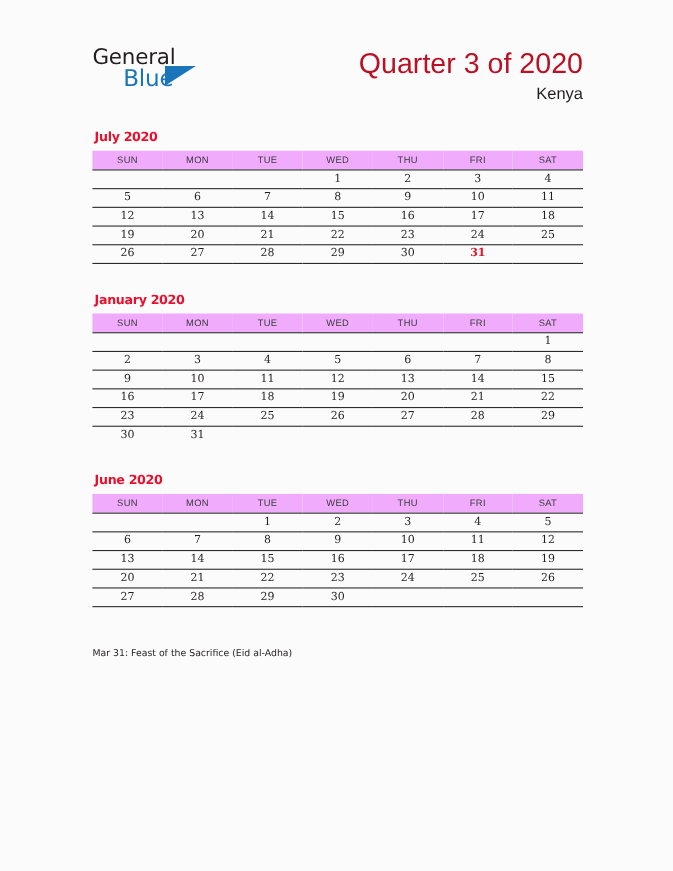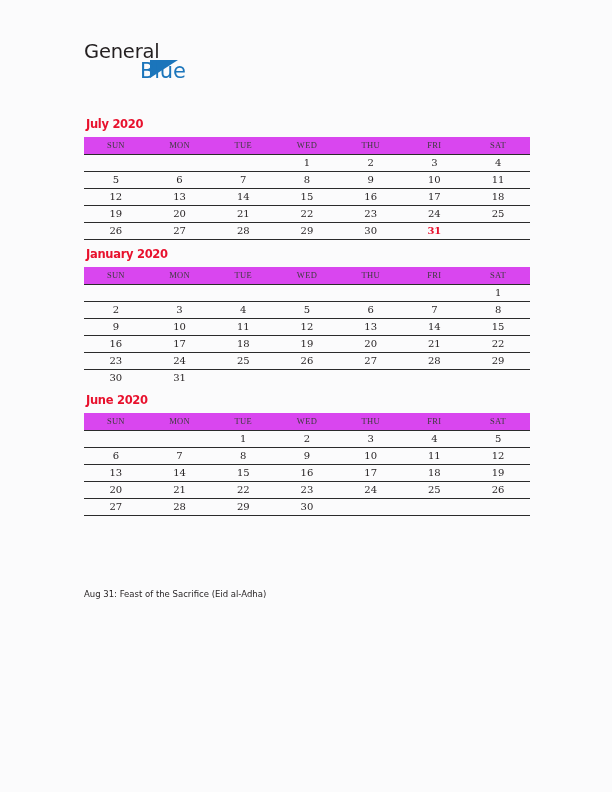--- a/index.html
+++ b/index.html
@@ -51,21 +51,20 @@
   }
   .logo-line2 {
     position: absolute;
     left: 28px; top: 19px;
     font-size: 21px;
     letter-spacing: -0.2px;
     color: #1b75bb;
     font-family: "DejaVu Sans", sans-serif;
     font-weight: 400;
     white-space: nowrap;
-    margin-left: 28px;
   }
   .logo-triangle {
     position: absolute;
     left: 66px;
     top: 20px;
     width: 0;
     height: 0;
     border-left: 28px solid #1b75bb;
     border-bottom: 18px solid transparent;
   }
@@ -94,48 +93,48 @@
     font-family: "Liberation Sans", sans-serif;
   }
 
   
   .months {
     position: absolute;
     left: 84px;
     top: 118px;
     width: 446px;
   }
-  .month-block { margin-bottom: 8px; }
+  .month-block { margin-bottom: 26px; }
   .month-block:last-child { margin-bottom: 0; }
 
   .month-name {
     font-size: 11.5px;
     font-weight: bold;
     color: #e8112d;
     font-family: "DejaVu Sans", sans-serif;
     letter-spacing: -0.3px;
     margin: 0 0 6px 2px;
     line-height: 13px;
   }
 
   table.cal {
     width: 446px;
     border-collapse: collapse;
     table-layout: fixed;
   }
   table.cal th {
-    background: #d946ef;
+    background: #f0abfc;
     font-size: 8.5px;
     font-weight: 400;
     color: #3b3b3b;
     letter-spacing: 0.3px;
     height: 17px;
     text-align: center;
     border: none;
-    font-family: Liberation Serif, serif;
+    font-family: Liberation Sans, sans-serif;
     vertical-align: middle;
   }
   table.cal td {
     height: 17px;
     text-align: center;
     font-size: 10px;
     color: #231f20;
     border-top: 1px solid #2b2b2b;
     font-family: "DejaVu Serif", serif;
     vertical-align: middle;
@@ -174,20 +173,24 @@
 <div class="page">
 
   <div class="header">
 
     <div class="logo">
       <div class="logo-line1">General</div>
       <div class="logo-triangle"></div>
       <div class="logo-line2">Blue</div>
     </div>
 
+    <div class="title-block">
+      <div class="quarter-title">Quarter 3 of 2020</div>
+      <div class="country-name">Kenya</div>
+    </div>
 
   </div>
 
   <div class="months">
       <div class="month-block">
         <div class="month-name">July 2020</div>
         <table class="cal">
           <thead>
             <tr>
               <th>SUN</th>
@@ -385,16 +388,16 @@
             </tr>
             <tr class="closing">
               <td colspan="7"></td>
             </tr>
           </tbody>
         </table>
       </div>
     </div>
 
   <div class="footnotes">
-      <div class="footnote">Aug 31: Feast of the Sacrifice (Eid al-Adha)</div>
+      <div class="footnote">Mar 31: Feast of the Sacrifice (Eid al-Adha)</div>
     </div>
 
 </div>
 
 </body></html>

